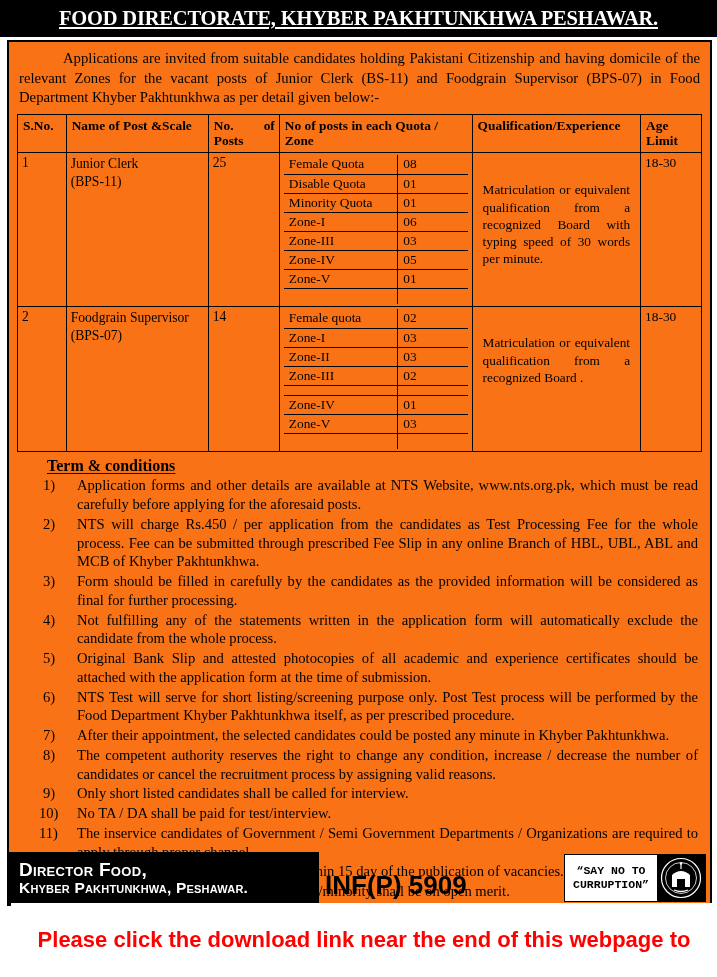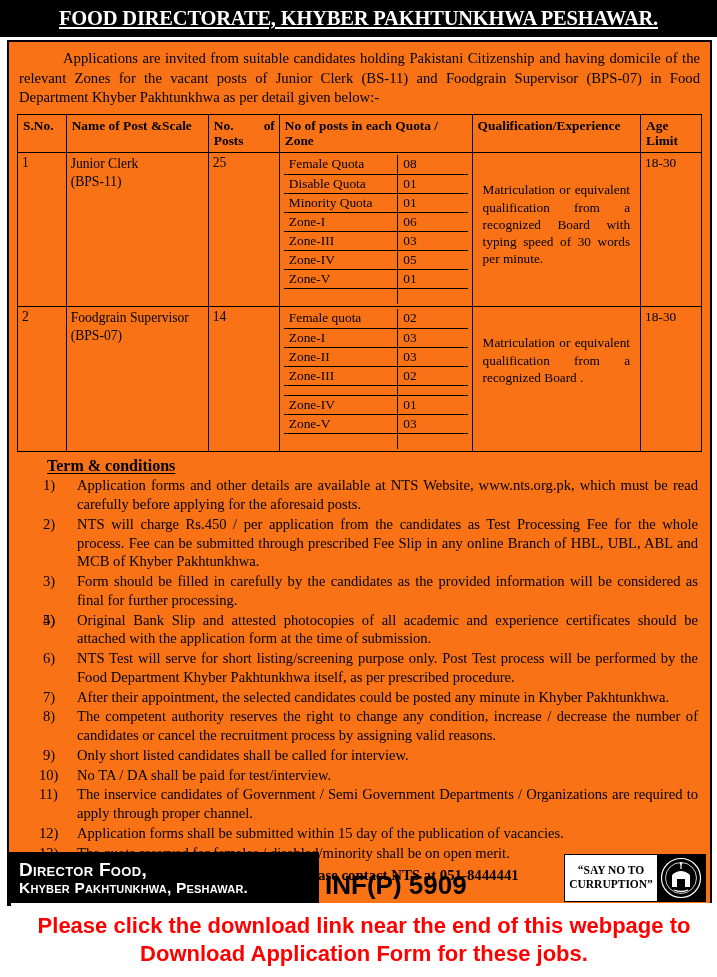--- a/index.html
+++ b/index.html
@@ -222,21 +222,21 @@
     display: flex;
     align-items: stretch;
     margin-right: 4px;
     border: 1px solid #000;
     height: 46px;
     align-self: center;
   }
   .corruption-text {
     background: #ffffff;
     color: #000000;
-    font-family: Liberation Serif, serif;
+    font-family: Liberation Mono, monospace;
     font-weight: bold;
     font-size: 11.5px;
     line-height: 1.2;
     display: flex;
     flex-direction: column;
     justify-content: center;
     align-items: center;
     padding: 0 5px;
     width: 92px;
     box-sizing: border-box;
@@ -410,21 +410,21 @@
           <td class="age">18-30</td>
         </tr>
       </tbody>
     </table>
 
     <div class="terms-title">Term &amp; conditions</div>
     <ol class="terms">
       <li><span class="num">1)</span><span>Application forms and other details are available at NTS Website, www.nts.org.pk, which must be read carefully before applying for the aforesaid posts.</span></li>
       <li><span class="num">2)</span><span>NTS will charge Rs.450 / per application from the candidates as Test Processing Fee for the whole process. Fee can be submitted through prescribed Fee Slip in any online Branch of HBL, UBL, ABL and MCB of Khyber Pakhtunkhwa.</span></li>
       <li><span class="num">3)</span><span>Form should be filled in carefully by the candidates as the provided information will be considered as final for further processing.</span></li>
-      <li><span class="num">4)</span></li>
+      <li><span class="num">4)</span><span>Not fulfilling any of the statements written in the application form will automatically exclude the candidate from the whole process.</span></li>
       <li><span class="num">5)</span><span>Original Bank Slip and attested photocopies of all academic and experience certificates should be attached with the application form at the time of submission.</span></li>
       <li><span class="num">6)</span><span>NTS Test will serve for short listing/screening purpose only. Post Test process will be performed by the Food Department Khyber Pakhtunkhwa itself, as per prescribed procedure.</span></li>
       <li><span class="num">7)</span><span>After their appointment, the selected candidates could be posted any minute in Khyber Pakhtunkhwa.</span></li>
       <li><span class="num">8)</span><span>The competent authority reserves the right to change any condition, increase / decrease the number of candidates or cancel the recruitment process by assigning valid reasons.</span></li>
       <li><span class="num">9)</span><span>Only short listed candidates shall be called for interview.</span></li>
       <li class="wide"><span class="num">10)</span><span>No TA / DA shall be paid for test/interview.</span></li>
       <li class="wide"><span class="num">11)</span><span>The inservice candidates of Government / Semi Government Departments / Organizations are required to apply through proper channel.</span></li>
       <li class="wide"><span class="num">12)</span><span>Application forms shall be submitted within 15 day of the publication of vacancies.</span></li>
       <li class="wide"><span class="num">13)</span><span>The quota reserved for females / disabled/minority shall be on open merit.</span></li>
     </ol>
@@ -454,16 +454,15 @@
             <path d="M14 33 Q21 36 28 33" stroke="#ffffff" stroke-width="1.3" fill="none"></path>
           </svg>
         </div>
       </div>
     </div>
 
   </div>
 
   <div class="red-notice">
     <div>Please click the download link near the end of this webpage to</div>
-    <div>Download Application Form for these jobs.</div>
   </div>
 
 </div>
 
 </body></html>

